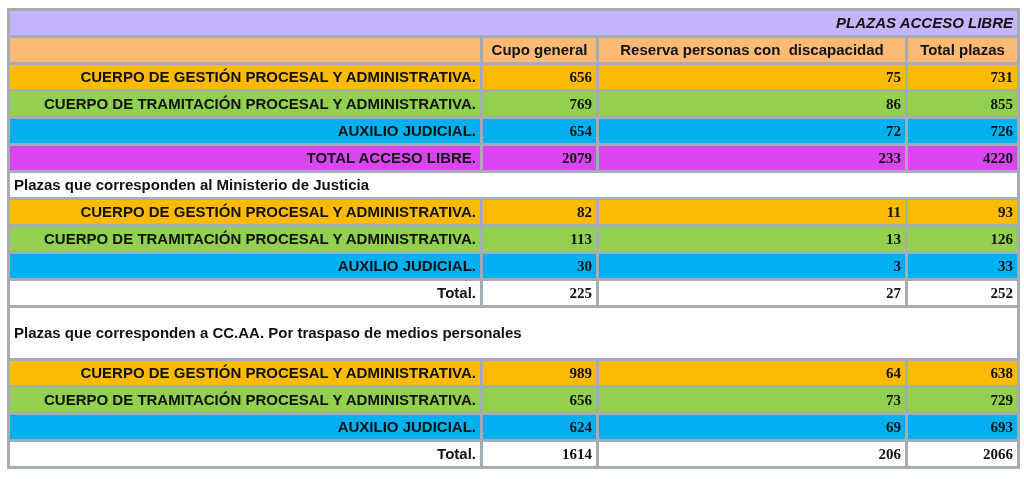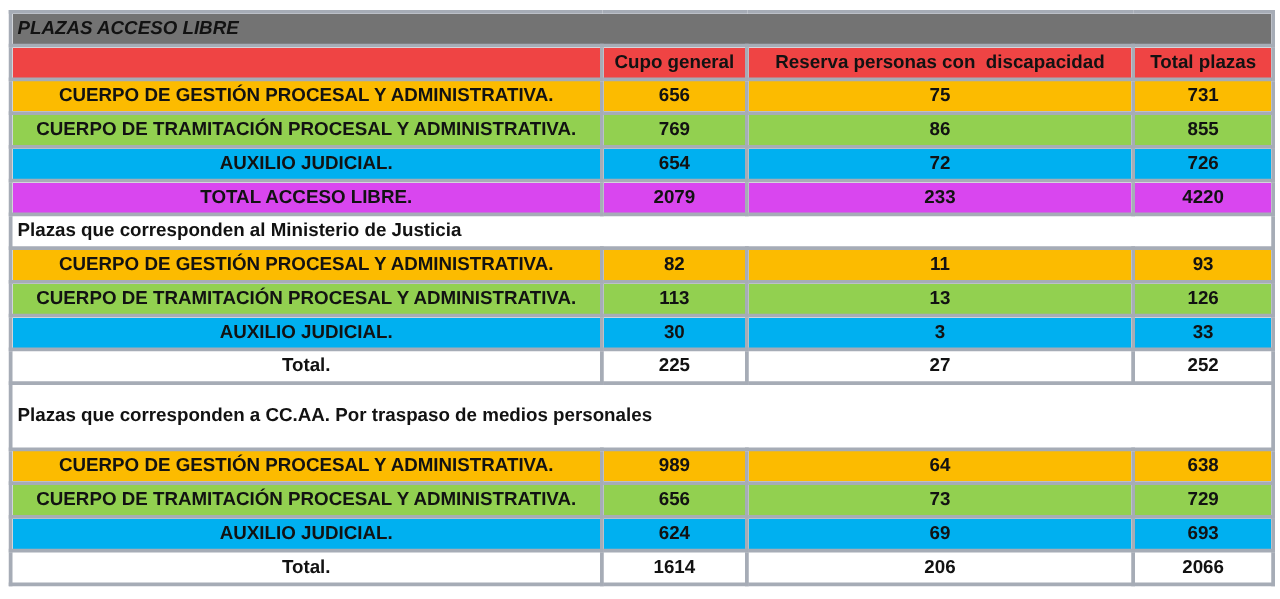--- a/index.html
+++ b/index.html
@@ -24,34 +24,34 @@
     font-size:15px;
     font-weight:bold;
     color:var(--ink);
     padding:1px 4px;
     height:22px;
     overflow:hidden;
     white-space:pre-wrap;
     line-height:1.25;
   }
   td.title-cell{
-    background:#737373;
-    text-align:left;
+    background:#c4b5fd;
+    text-align:right;
     font-style:italic;
     font-size:15px;
     height:20px;
   }
   th.colhead{
-    background:#ef4444;
+    background:#fdba74;
     text-align:center;
     font-weight:bold;
     height:24px;
   }
-  td.lbl{text-align:center;}
-  td.num{text-align:center;}
+  td.lbl{text-align:right;}
+  td.num{text-align:right;font-family:Liberation Serif, serif;}
   td.section-head{
     background:#ffffff;
     height:22px;
   }
   td.section-head.tall{
     height:48px;
     vertical-align:middle;
   }
   td.indent{padding-left:40px;}
 </style>

